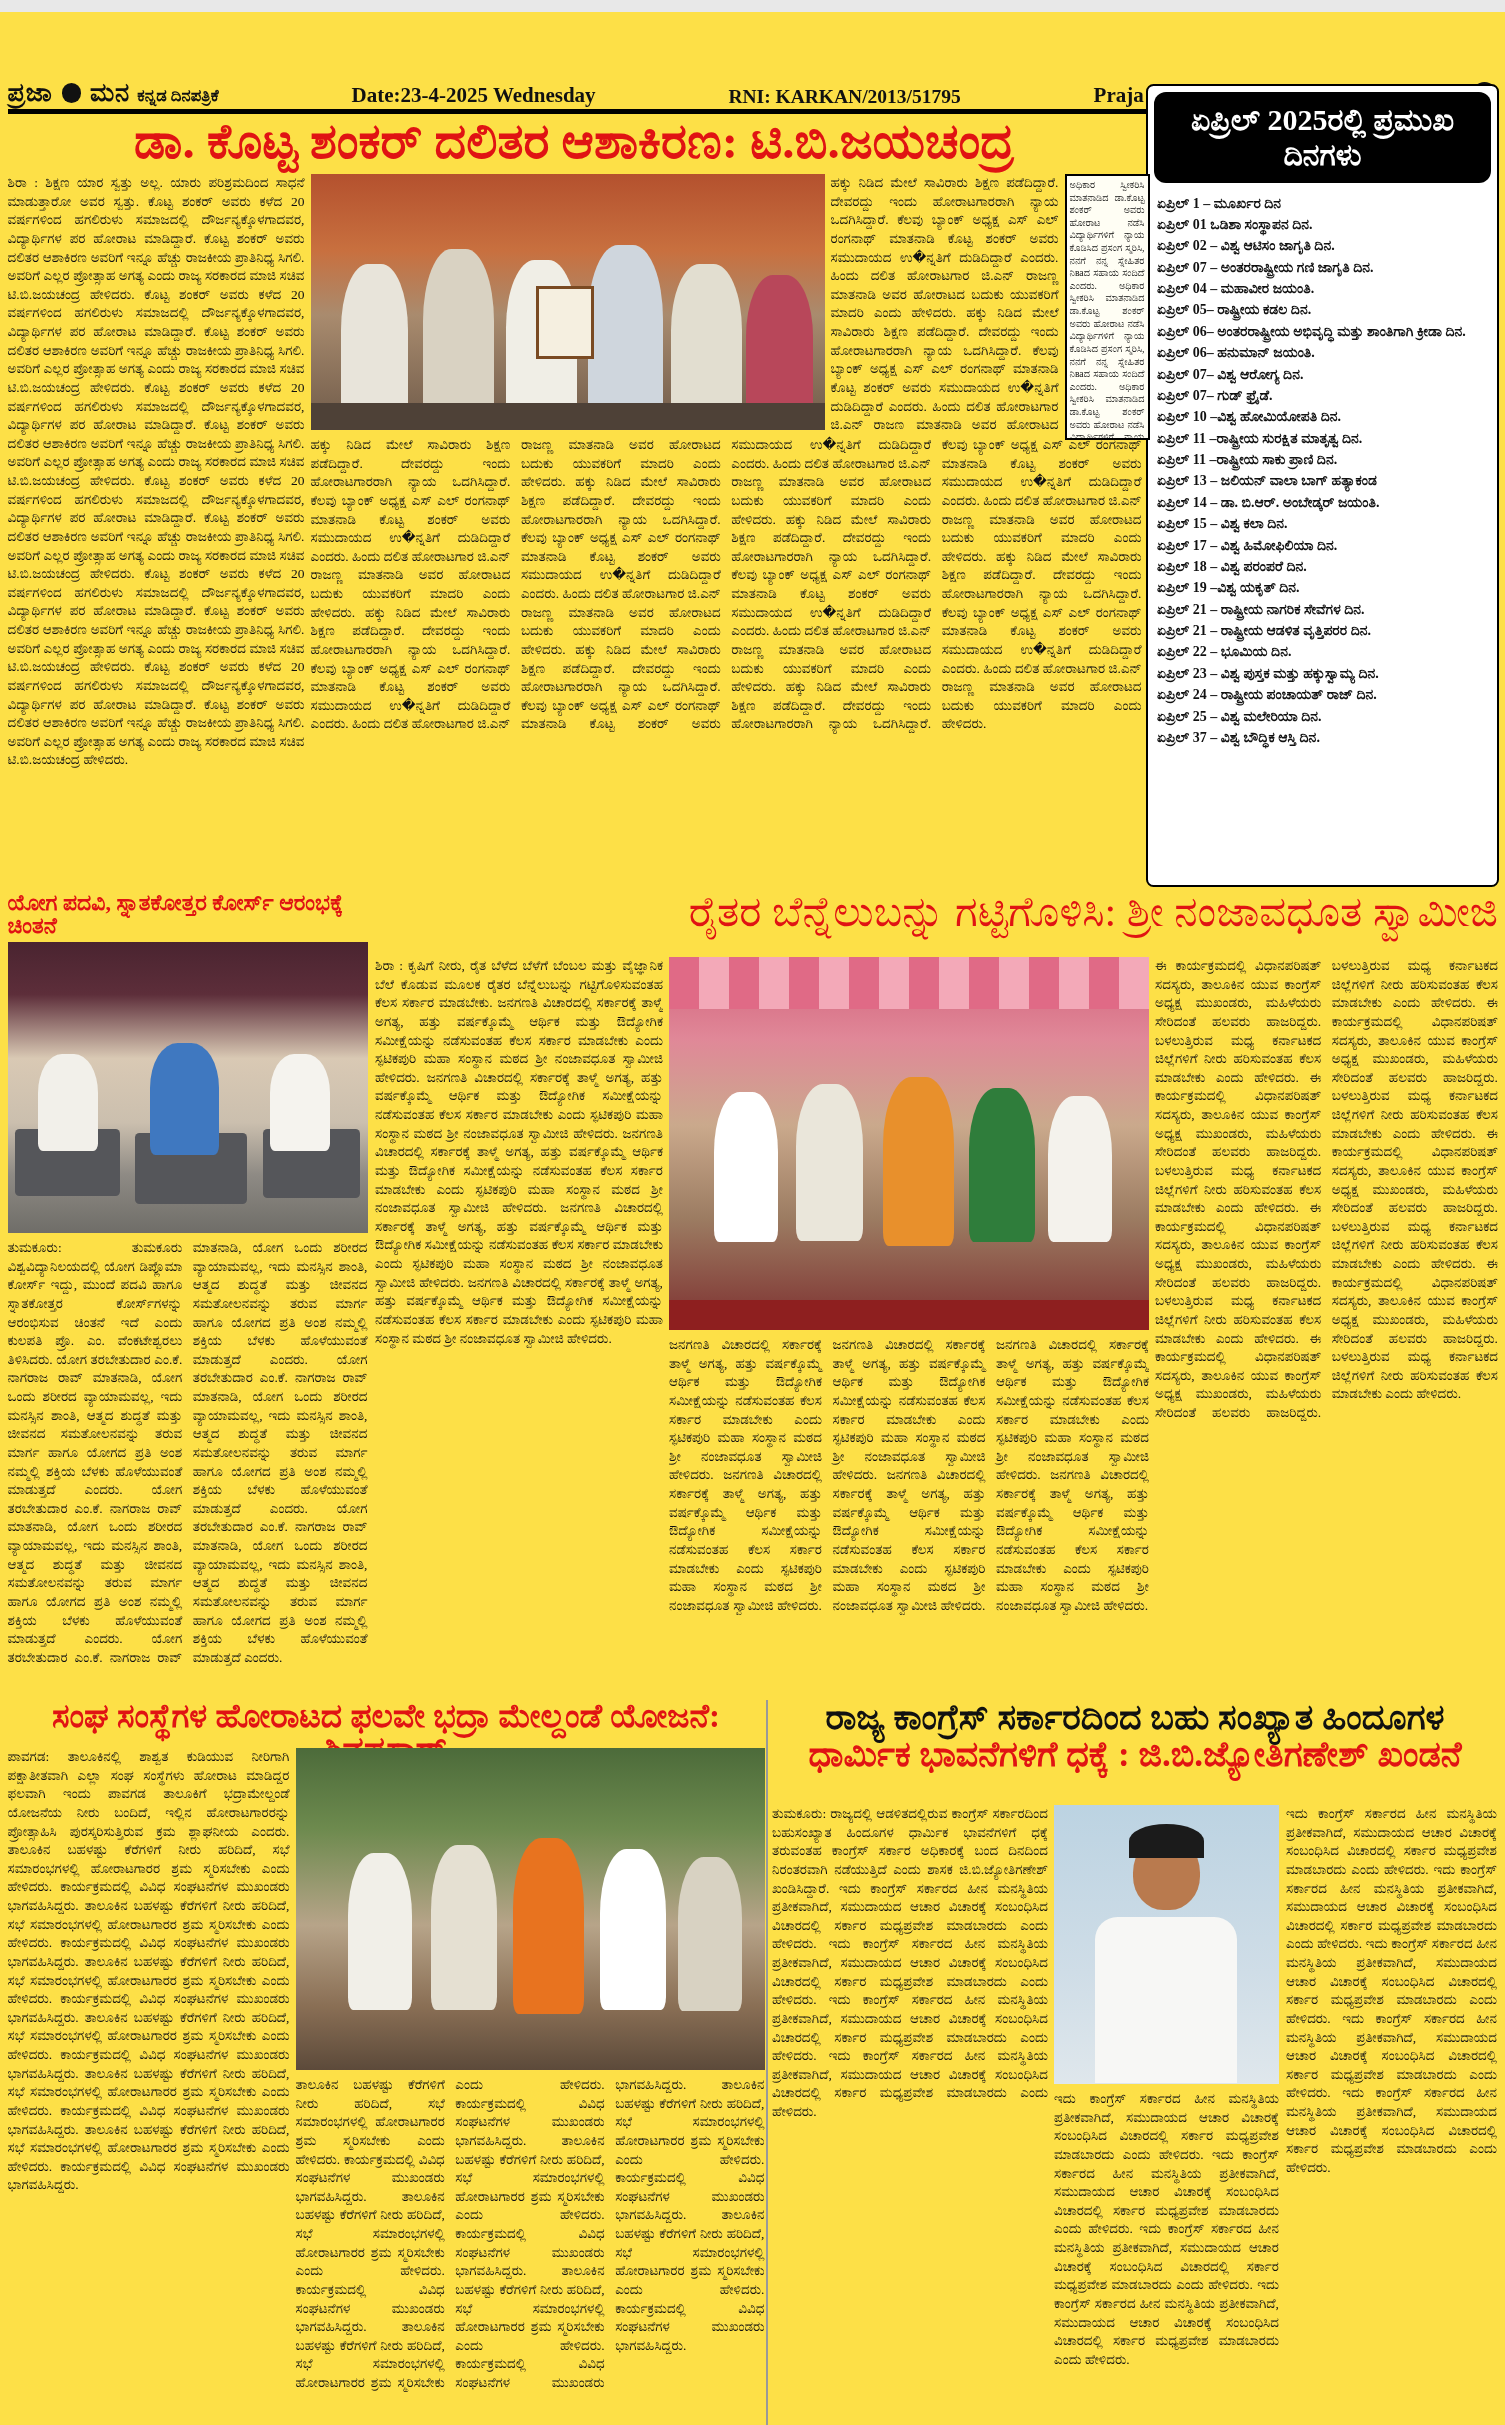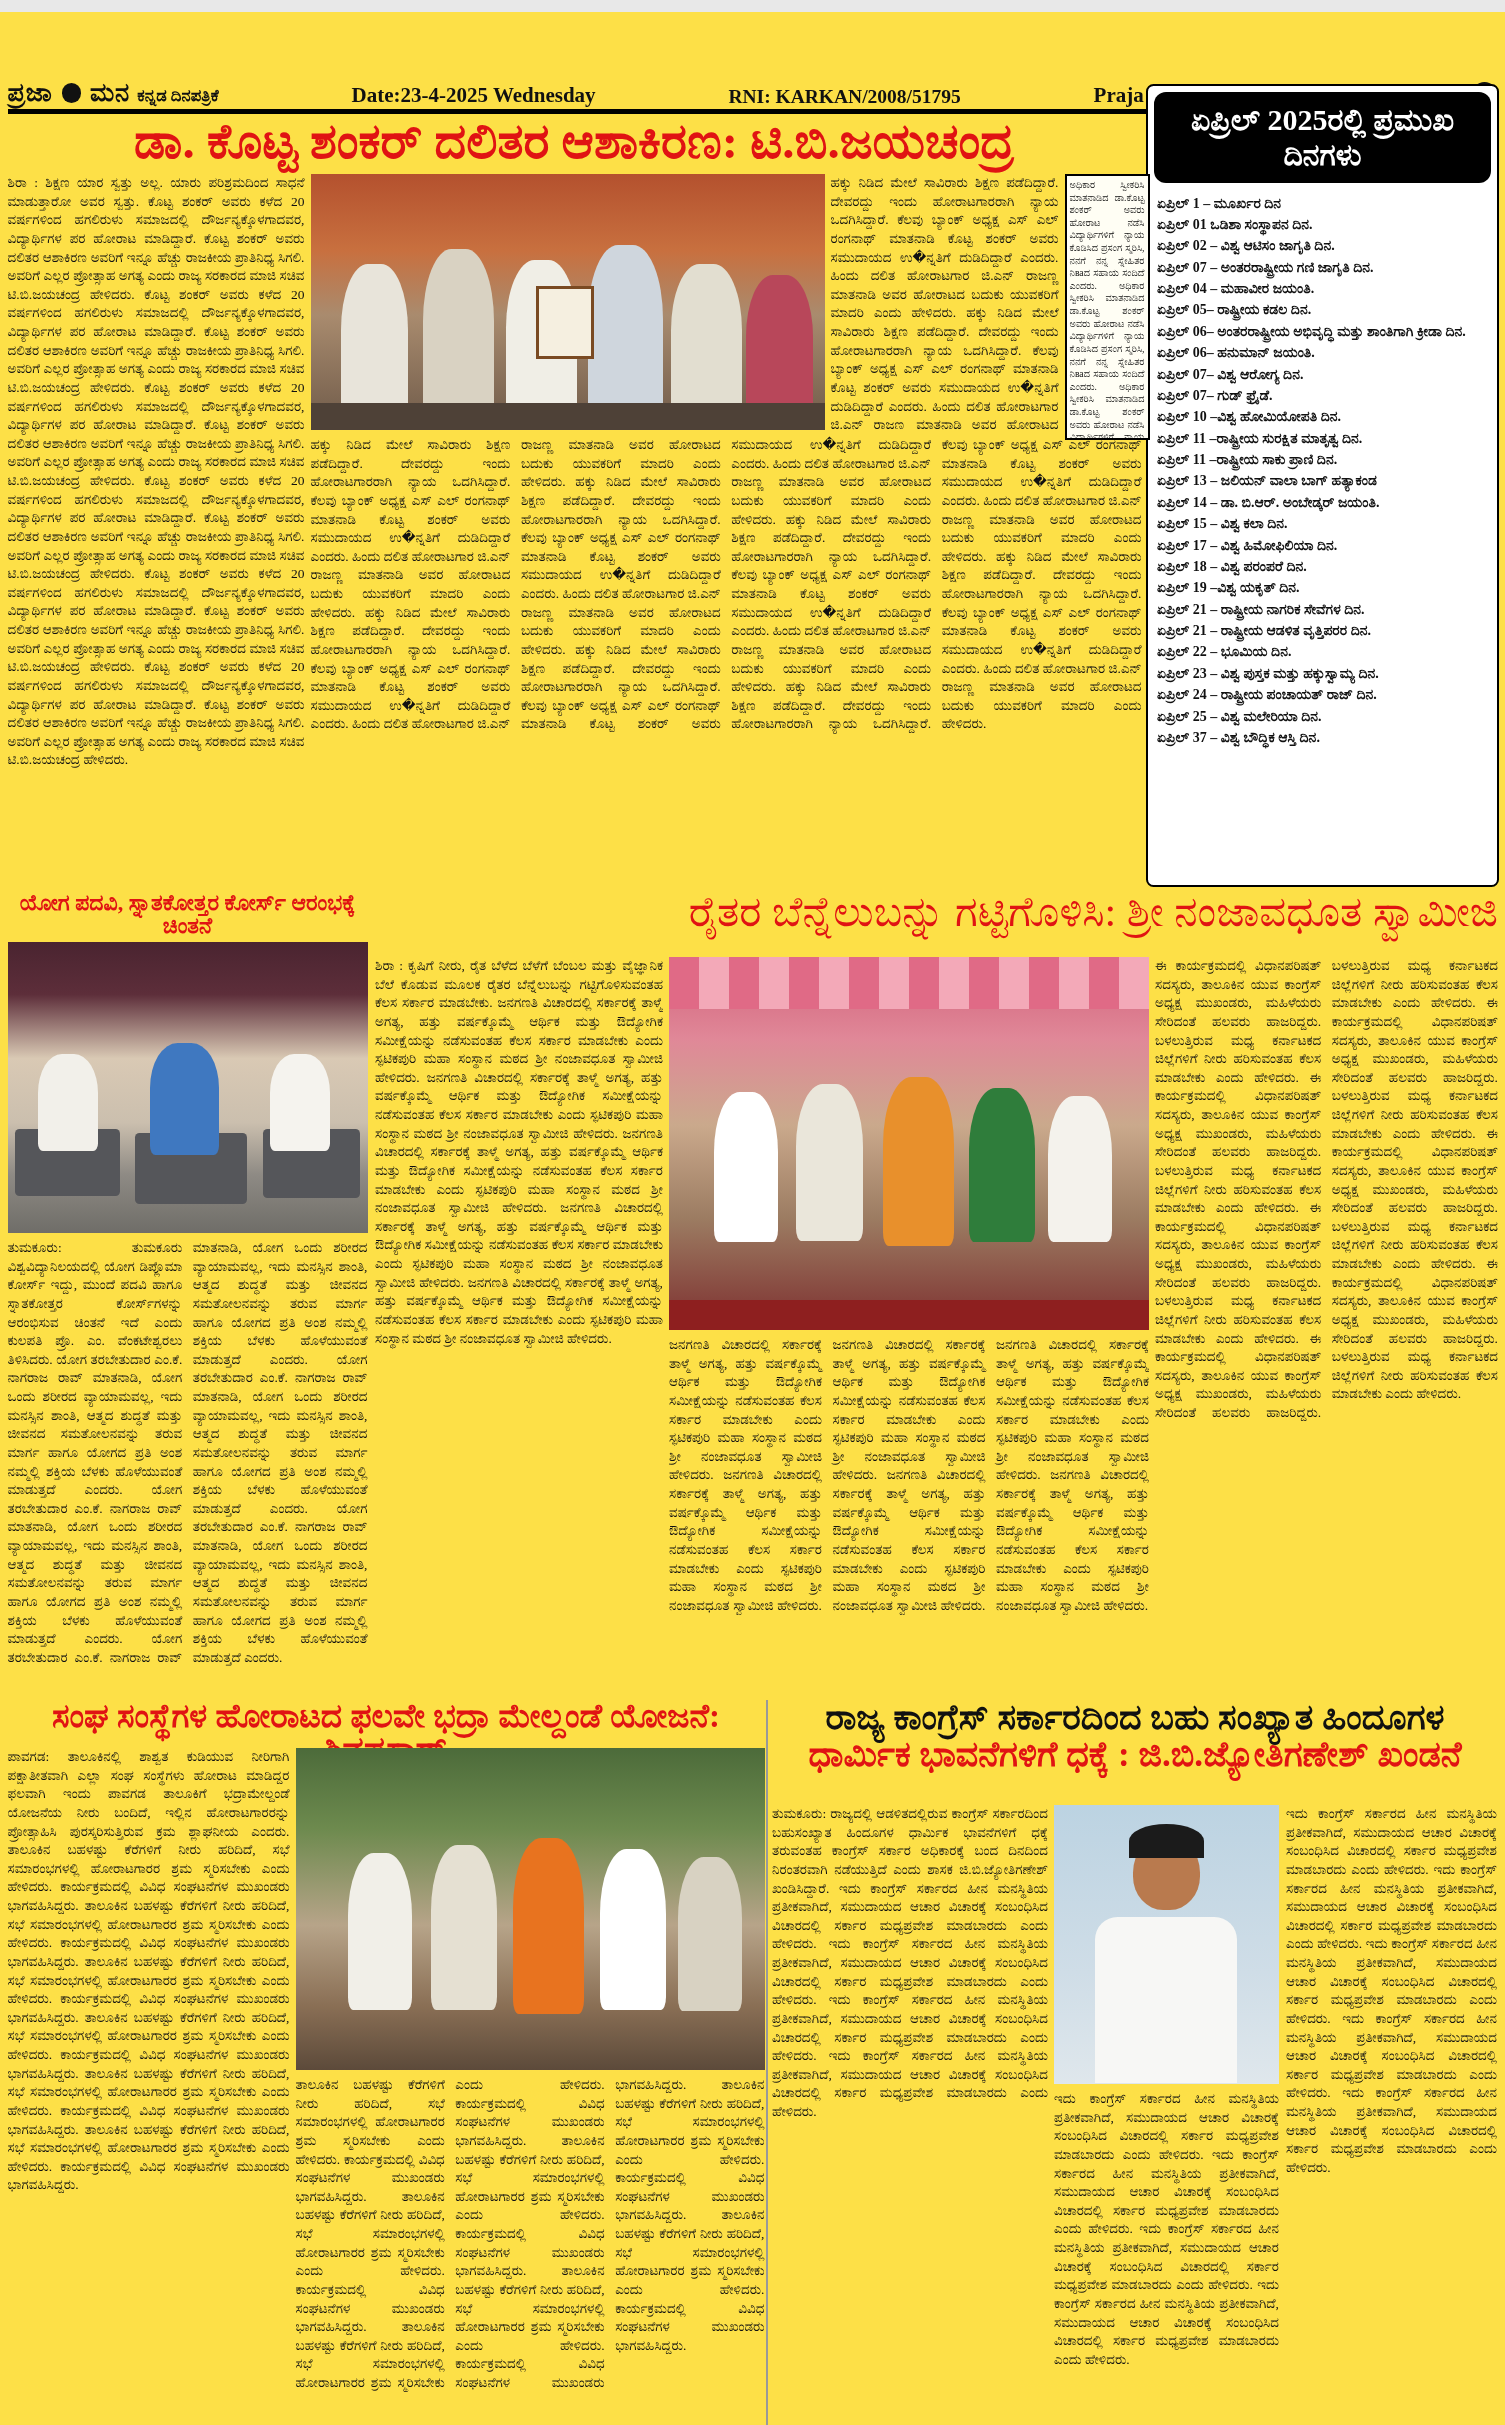--- a/index.html
+++ b/index.html
@@ -42,21 +42,21 @@
   .ph > div{position:absolute;}
   .ph-lead-bg{inset:0;background:linear-gradient(180deg,#b4512e 0%,#c8703f 30%,#a98b6e 55%,#6e5a49 100%);}
   .person{border-radius:40% 40% 8% 8%;}
   .ph-yoga-bg{inset:0;background:linear-gradient(180deg,#4a2430 0%,#5d2e3a 18%,#d9c9b4 40%,#cbbfae 62%,#8e8a84 80%,#6f6d68 100%);}
   .mat{background:#55565a;border-radius:4.5px;}
   .ph-farm-bg{inset:0;background:linear-gradient(180deg,#d2607a 0%,#e08898 22%,#caa98c 45%,#9c7c62 70%,#7d2f2f 100%);}
   .ph-pav-bg{inset:0;background:linear-gradient(180deg,#4c6b3a 0%,#6d8a4e 25%,#b7a489 55%,#8a6f55 80%,#5c4a3a 100%);}
   .ph-portrait-bg{inset:0;background:linear-gradient(180deg,#bcd3e2 0%,#cfdde7 60%,#dfe7ec 100%);}
   
   .yoga-art{position:absolute;top:879px;left:7.5px;width:360px;height:804px;}
-  .yoga-headline{font-size:22px;font-weight:bold;text-align:center;line-height:1.05;}
+  .yoga-headline{font-size:22px;font-weight:bold;line-height:1.05;}
   .yoga-photo{position:absolute;left:0;top:51px;width:360px;height:291px;}
   .yoga-text{position:absolute;left:0;top:348px;width:360px;height:456px;}
   
   .farm-art{position:absolute;top:879px;left:375px;width:1123px;height:804px;}
   .farm-headline{font-size:42px;font-weight:normal;text-align:right;line-height:1.0;}
   .farm-c1{position:absolute;left:0;top:66px;width:288px;height:738px;}
   .farm-photo{position:absolute;left:294px;top:66px;width:480px;height:373px;}
   .farm-right{position:absolute;left:780px;top:66px;width:343px;height:738px;}
   .farm-below{position:absolute;left:294px;top:445px;width:480px;height:358px;}
   
@@ -81,21 +81,21 @@
 <div class="page">
 
   <div class="hdr">
     <div class="logo">
       <span class="logo-main">ಪ್ರಜಾ</span>
       <span class="logo-emblem"></span>
       <span class="logo-main">ಮನ</span>
       <span class="logo-sub">ಕನ್ನಡ ದಿನಪತ್ರಿಕೆ</span>
     </div>
     <div class="hdr-mid">Date:23-4-2025 Wednesday</div>
-    <div class="hdr-rni">RNI: KARKAN/2008/51795</div>
+    <div class="hdr-rni">RNI: KARKAN/2013/51795</div>
     <div class="hdr-name">Praja Mana Kannada daily</div>
     <div class="pageno">2</div>
   </div>
   <div class="hdr-rule"></div>
 
   <div class="lead-headline red">ಡಾ. ಕೊಟ್ಟ ಶಂಕರ್ ದಲಿತರ ಆಶಾಕಿರಣ: ಟಿ.ಬಿ.ಜಯಚಂದ್ರ</div>
 
   <div class="sidebar">
     <div class="sidebar-head">ಏಪ್ರಿಲ್ 2025ರಲ್ಲಿ ಪ್ರಮುಖ ದಿನಗಳು</div>
     <div class="sidebar-list">

